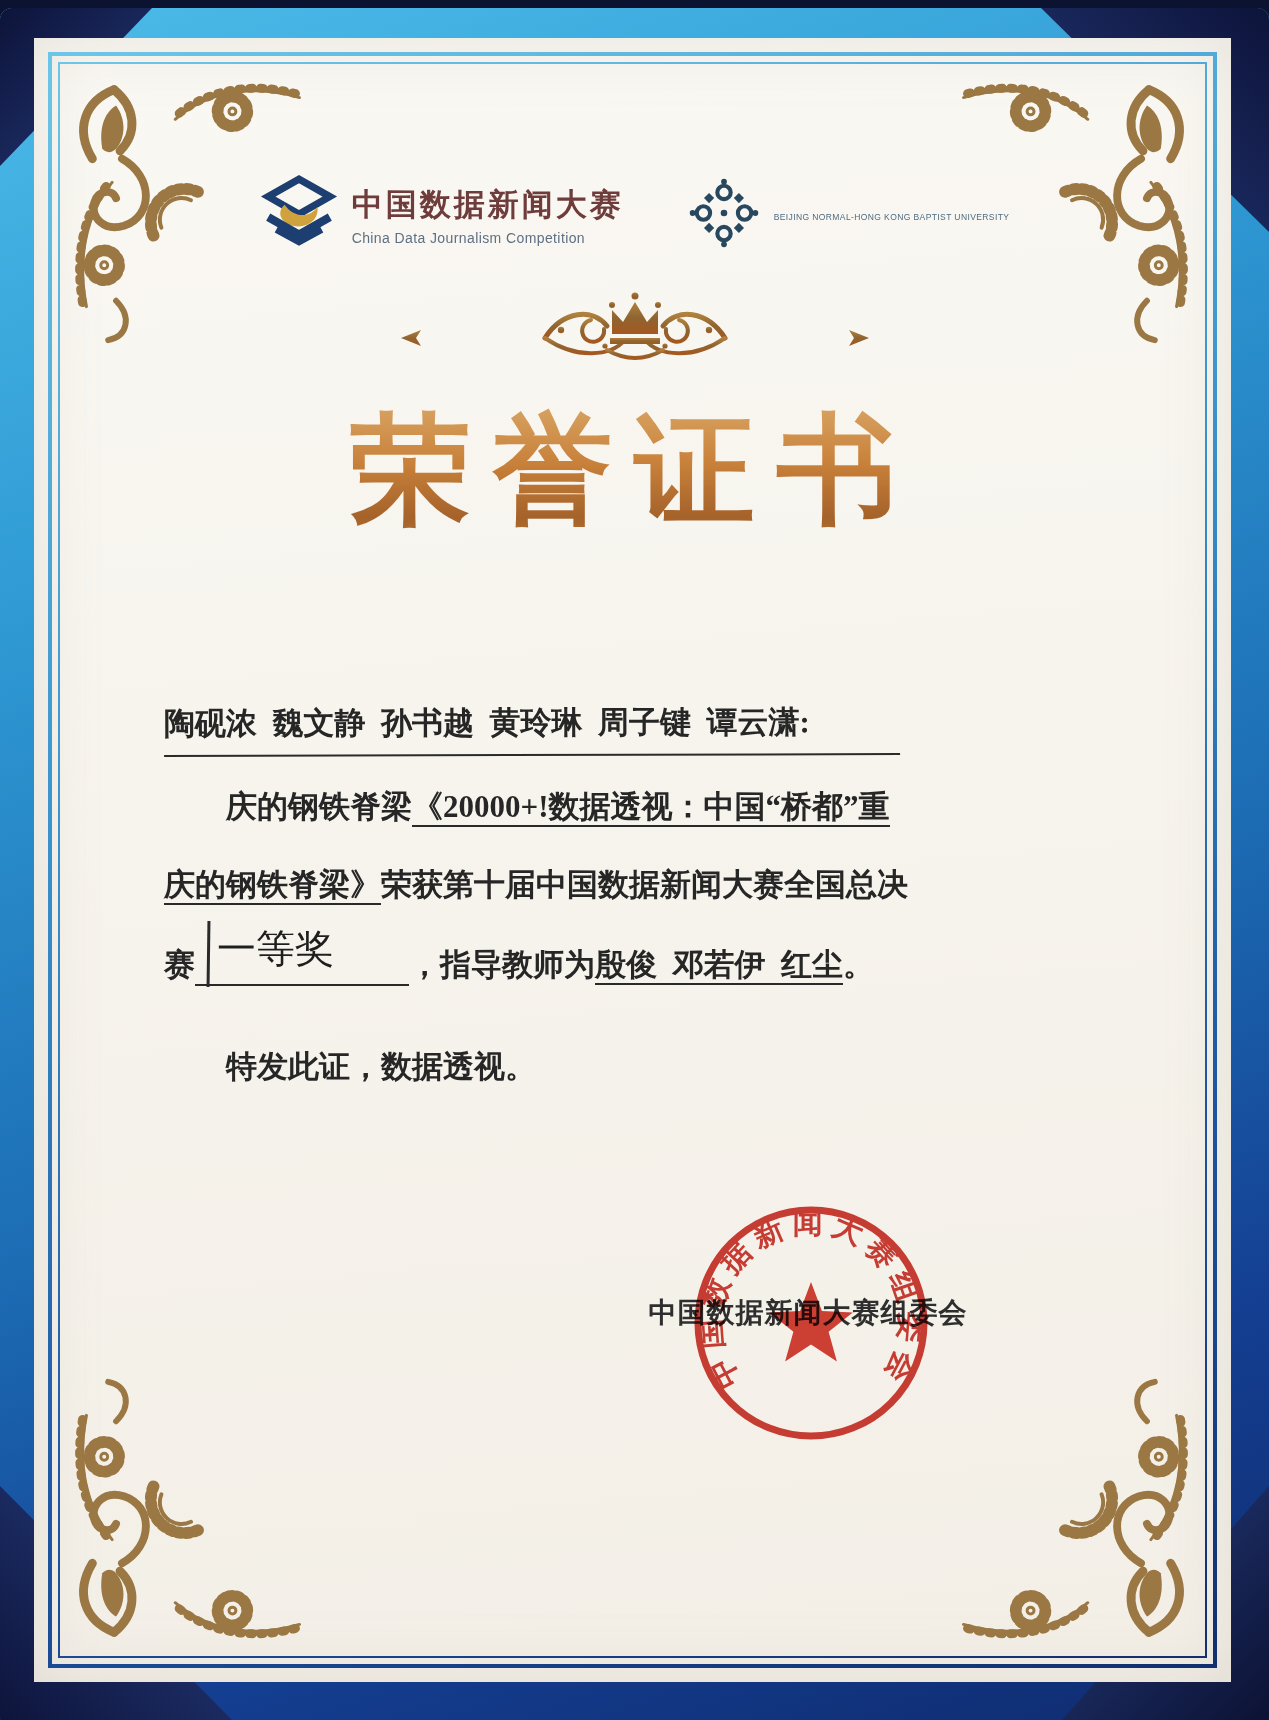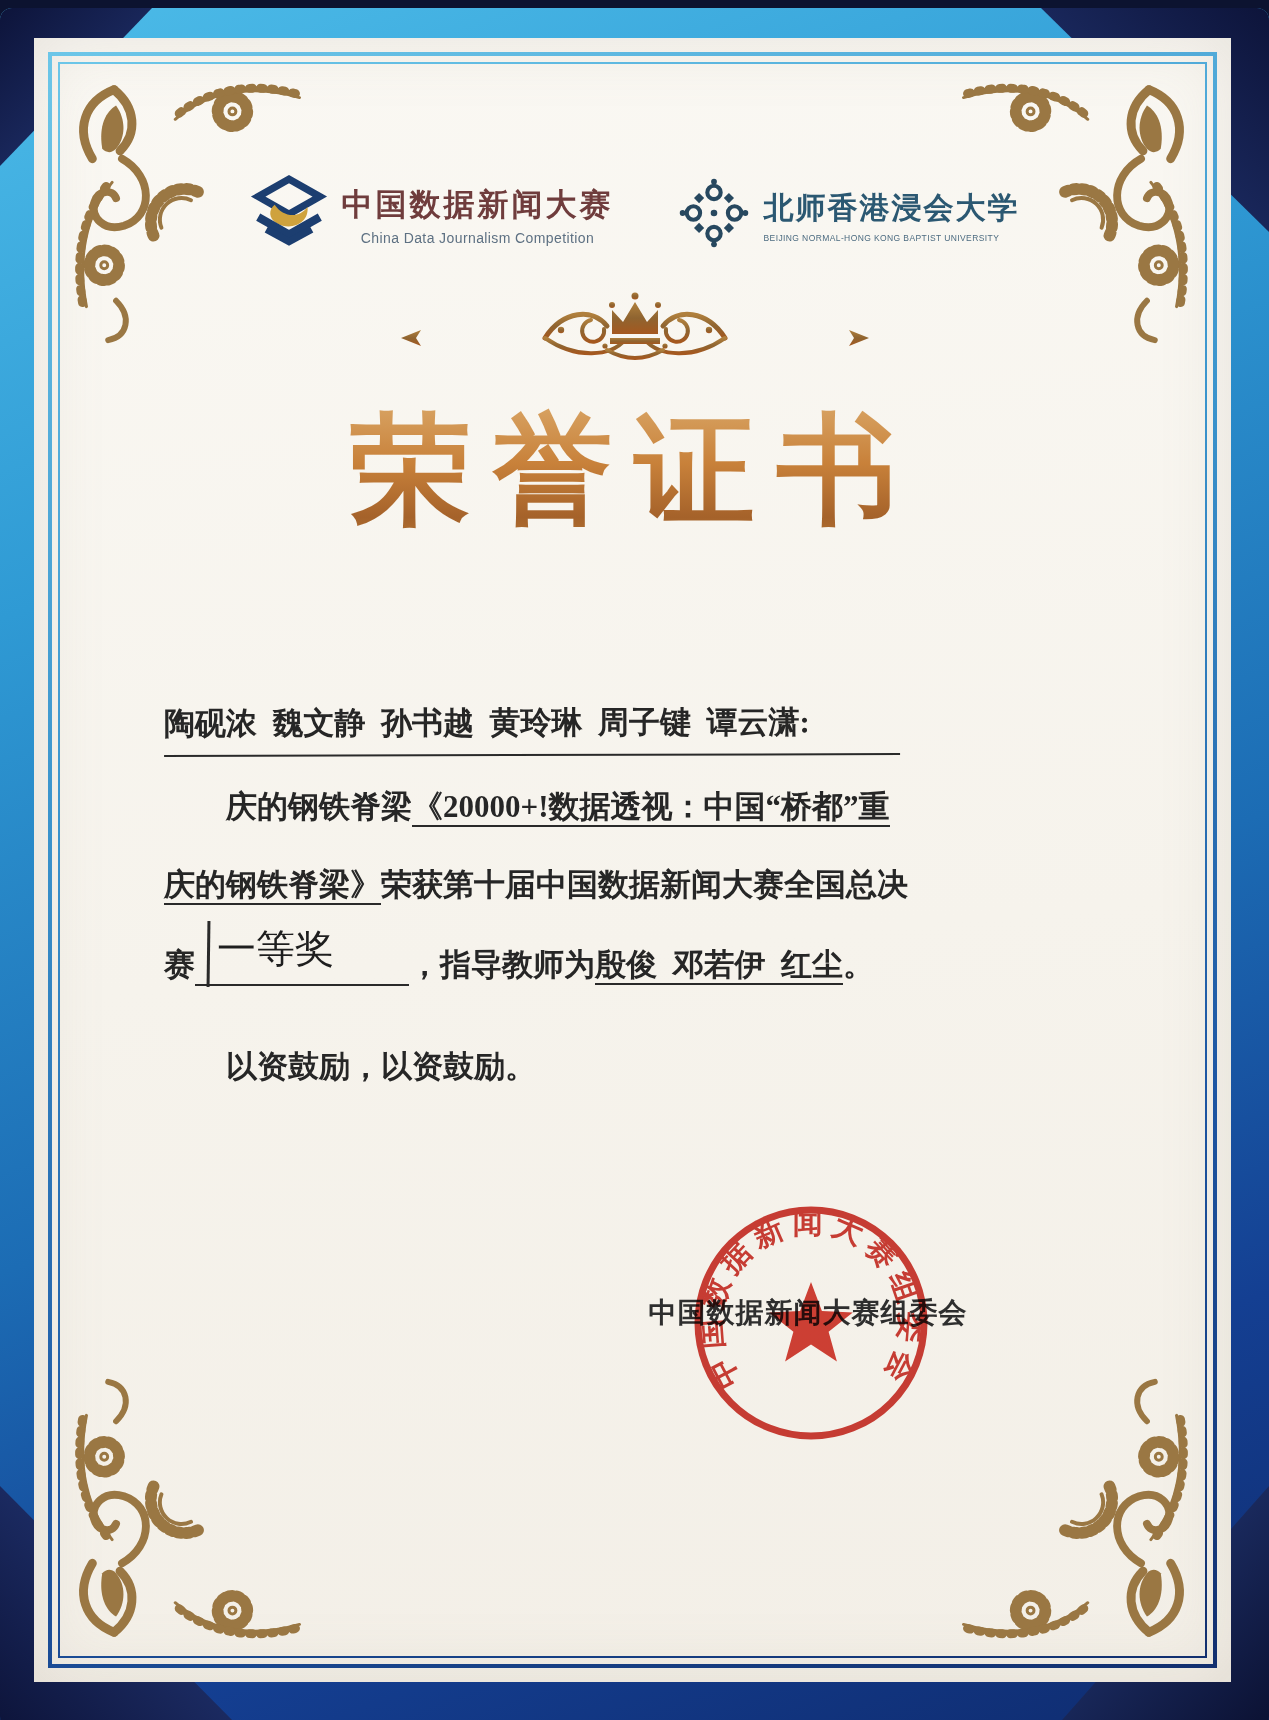--- a/index.html
+++ b/index.html
@@ -30,21 +30,21 @@
   .orn svg{width:100%;height:100%;}
   .orn-tl{left:58px;top:60px;}
   .orn-tr{right:64px;top:60px;transform:scaleX(-1);}
   .orn-bl{left:58px;bottom:74px;transform:scaleY(-1);}
   .orn-br{right:64px;bottom:74px;transform:scale(-1,-1);}
   
   .logos{position:absolute;left:0;right:0;top:166px;display:flex;justify-content:center;align-items:center;gap:64px;}
   .logo{display:flex;align-items:center;gap:14px;}
   .logo-text{display:flex;flex-direction:column;}
   .logo-cn-left{font-size:31px;font-weight:bold;color:#6f3c3c;letter-spacing:3px;}
-  .logo-en-left{font-size:14px;color:#5d7082;margin-top:4px;letter-spacing:.4px;text-align:center;}
+  .logo-en-left{font-size:14px;color:#5d7082;margin-top:4px;letter-spacing:.4px;}
   .logo-cn-right{font-size:30px;font-weight:bold;color:#2b5872;letter-spacing:2px;}
   .logo-en-right{font-size:8.5px;color:#4c6b80;margin-top:4px;letter-spacing:.4px;}
   
   .divider{position:absolute;left:50%;top:272px;transform:translateX(-50%);width:480px;height:96px;}
   
   .title{
     position:absolute;left:0;right:0;top:382px;text-align:center;
     font-family:"Liberation Serif", serif;font-weight:bold;font-size:120px;letter-spacing:22px;
     background:linear-gradient(180deg,#dcab6c 0%, #c8813a 45%, #a5622a 78%, #b97a35 100%);
     -webkit-background-clip:text;background-clip:text;color:transparent;
@@ -209,21 +209,20 @@
             </g>
             <rect x="17" y="17" width="7" height="7" transform="rotate(45 20.5 20.5)" stroke="none"></rect>
             <rect x="46" y="17" width="7" height="7" transform="rotate(45 49.5 20.5)" stroke="none"></rect>
             <rect x="17" y="46" width="7" height="7" transform="rotate(45 20.5 49.5)" stroke="none"></rect>
             <rect x="46" y="46" width="7" height="7" transform="rotate(45 49.5 49.5)" stroke="none"></rect>
             <circle cx="35" cy="35" r="3.2" stroke="none"></circle>
           </g>
         </svg>
       </span>
       <div class="logo-text">
-        <span class="logo-cn-right">北师香港浸会大学</span>
         <span class="logo-en-right">BEIJING NORMAL-HONG KONG BAPTIST UNIVERSITY</span>
       </div>
     </div>
   </div>
 
   <div class="divider">
     <svg viewBox="0 0 480 96" width="480" height="96">
       <defs>
         <linearGradient id="gg" x1="0" y1="0" x2="0" y2="1">
           <stop offset="0" stop-color="#b0803d"></stop>
@@ -269,21 +268,21 @@
   <div class="cline l2">
     <span class="indent tmpl">庆的钢铁脊梁</span><span class="u fill">《20000+!数据透视：中国“桥都”重</span>
   </div>
   <div class="cline l3">
     <span class="u fill">庆的钢铁脊梁》</span><span class="tmpl">荣获第十届中国数据新闻大赛全国总决</span>
   </div>
   <div class="cline l4">
     <span class="tmpl">赛</span><span class="award-blank"><span class="award-tick"></span><span class="award-text">一等奖</span></span><span class="tmpl">，指导教师为</span><span class="u fill keep-sp">殷俊  邓若伊  红尘</span><span class="tmpl">。</span>
   </div>
   <div class="cline closing">
-    <span class="indent tmpl">以资鼓励，以资鼓励。</span>
+    <span class="indent tmpl">特发此证，数据透视。</span>
   </div>
 
   <div class="sig sig-org">中国数据新闻大赛组委会</div>
 
   <div class="seal">
     <svg viewBox="0 0 258 258" width="258" height="258">
       <circle cx="129" cy="129" r="113" fill="none" stroke="#c8241b" stroke-width="7"></circle>
       <polygon fill="#d0271c" points="129,88 139.9,117 170.8,118.4 146.6,137.7 154.9,167.6 129,150.5 103.1,167.6 111.4,137.7 87.2,118.4 118.1,117"></polygon>
       <path id="sealArc" d="M65.4 192.6 A 90 90 0 1 1 192.6 192.6" fill="none"></path>
       <text font-size="30" font-weight="bold" fill="#c8241b" letter-spacing="7" font-family="Liberation Serif, serif">

